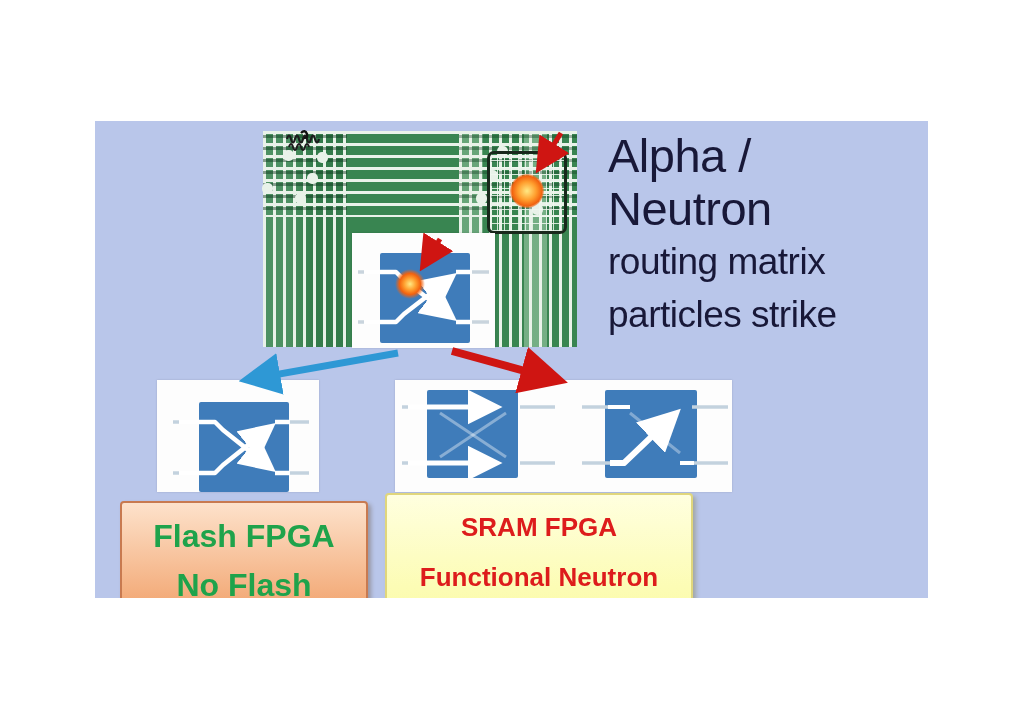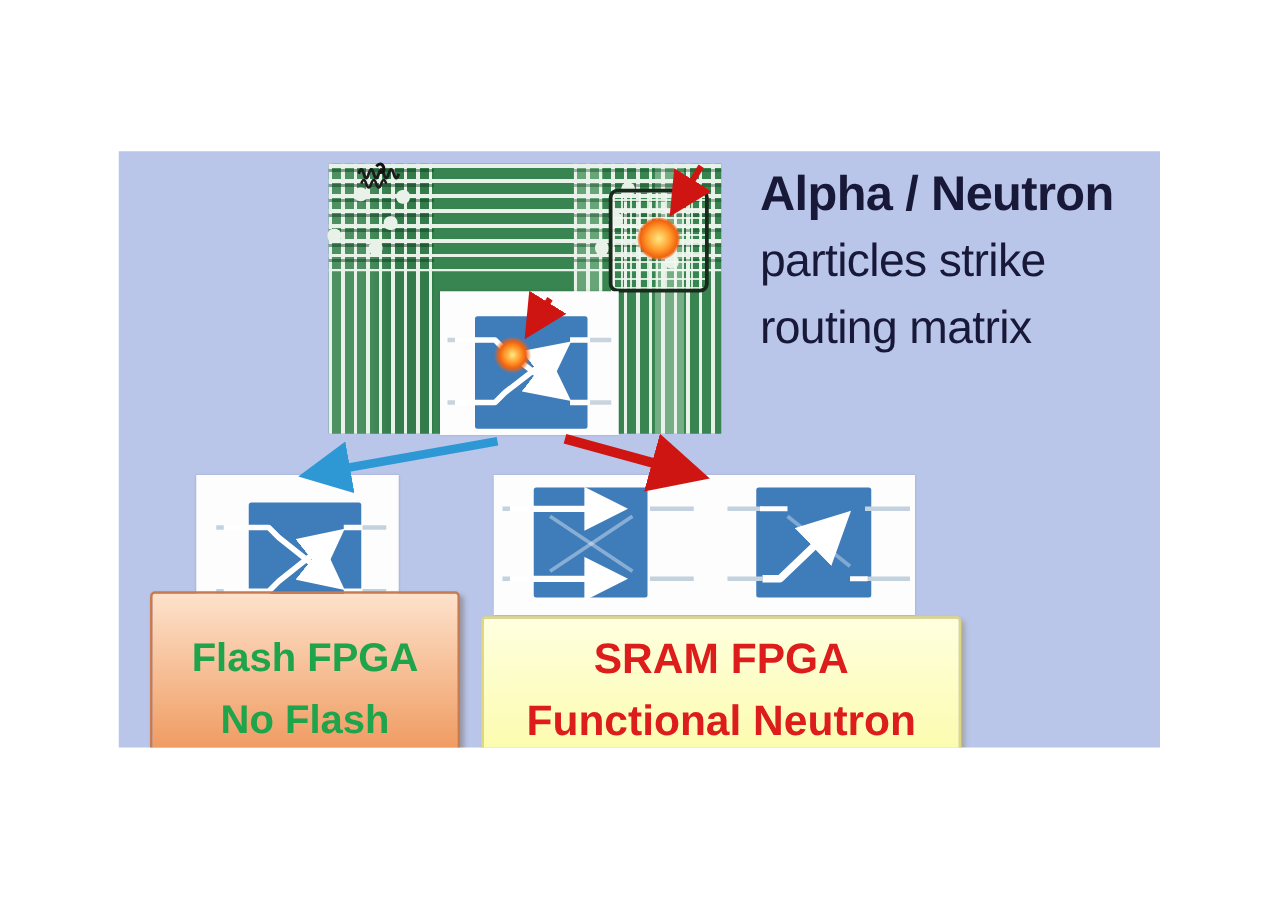--- a/index.html
+++ b/index.html
@@ -40,37 +40,37 @@
   
   .panel{position:absolute;background:var(--panel-white,#fdfdfd);box-shadow:0 0 2px rgba(0,0,0,.15);}
   .inset{left:257px;top:112px;width:143px;height:115px;}
   .left-panel{left:62px;top:259px;width:162px;height:112px;}
   .right-panel{left:300px;top:259px;width:337px;height:112px;}
   .panel svg{position:absolute;left:0;top:0;}
 
   
   .title{position:absolute;left:513px;top:8px;width:318px;color:var(--title-color,#181838);
          line-height:53px;font-size:37px;letter-spacing:-.5px;}
-  .title .b{font-weight:700;font-size:39px;}
+  .title .b{font-weight:400;font-size:47px;}
 
   
   .branches{position:absolute;left:0;top:0;width:833px;height:477px;pointer-events:none;}
 
   
   .result{position:absolute;text-align:center;font-weight:700;border-radius:4px;}
-  .flash-box{left:25px;top:352px;width:248px;height:130px;
+  .flash-box{left:25px;top:380px;width:248px;height:130px;
      border:2px solid var(--flash-border,#c87a50);
      background:linear-gradient(to bottom, var(--flash-bg-top,#fde2cb), var(--flash-bg-bottom,#f09a60));
      box-shadow:3px 3px 4px rgba(90,60,30,.35);
-     color:var(--flash-text,#1fa34b);font-size:32px;line-height:49px;padding-top:27px;box-sizing:border-box;}
-  .sram-box{left:290px;top:372px;width:384px;height:128px;
+     color:var(--flash-text,#1fa34b);font-size:32px;line-height:49px;padding-top:9px;box-sizing:border-box;}
+  .sram-box{left:290px;top:372px;width:308px;height:128px;
      border:2px solid var(--sram-border,#e0d67c);
      background:linear-gradient(to bottom, var(--sram-bg-top,#ffffdf), var(--sram-bg-bottom,#fbfba6));
      box-shadow:3px 3px 4px rgba(120,110,40,.35);
-     color:var(--sram-text,#dd1c1c);font-size:34px;line-height:50px;padding-top:7px;box-sizing:border-box;}
+     color:var(--sram-text,#dd1c1c);font-size:26px;line-height:50px;padding-top:7px;box-sizing:border-box;}
 </style>
 </head>
 <body>
 
 <div class="page">
   <div class="slide">
 
     <div class="matrix">
       <div class="m-left"></div>
       <div class="m-right"></div>
@@ -137,22 +137,22 @@
           <path d="M12 89 H44 L52 81 L96 47" marker-end="url(#mw-i)"></path>
           <path d="M104 39 H120"></path>
         </g>
         <circle cx="58" cy="51" r="15" fill="url(#glow-i)"></circle>
         <line x1="88" y1="6" x2="73" y2="30" stroke="var(--bad-arrow,#cf1512)" stroke-width="5" marker-end="url(#mr-i)"></line>
       </svg>
     </div>
 
     <div class="title">
       <div class="b">Alpha / Neutron</div>
+      <div>routing matrix</div>
       <div>particles strike</div>
-      <div>routing matrix</div>
     </div>
 
     <div class="panel left-panel">
       <svg width="162" height="112" viewBox="0 0 162 112">
         <defs>
           <marker id="mw-l" markerWidth="8" markerHeight="8" refX="5.5" refY="4" orient="auto">
             <path d="M0 0 L8 4 L0 8 Z" fill="#ffffff"></path>
           </marker>
         </defs>
         <rect x="42" y="22" width="90" height="90" rx="2" fill="var(--switch-blue,#3f7cba)"></rect>

